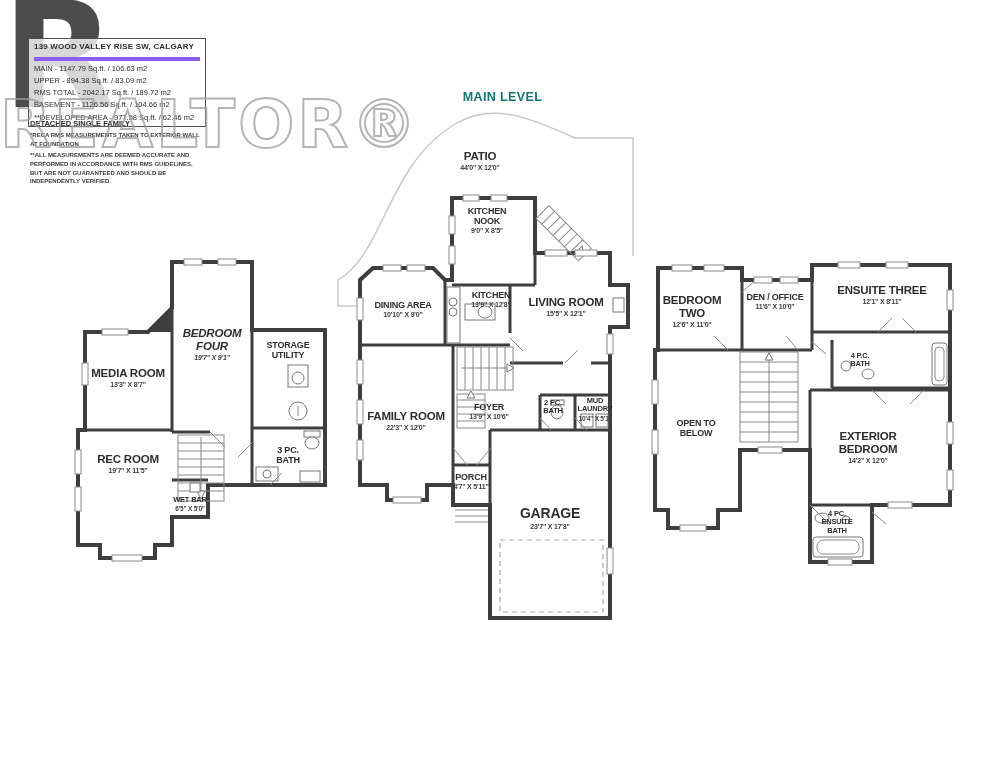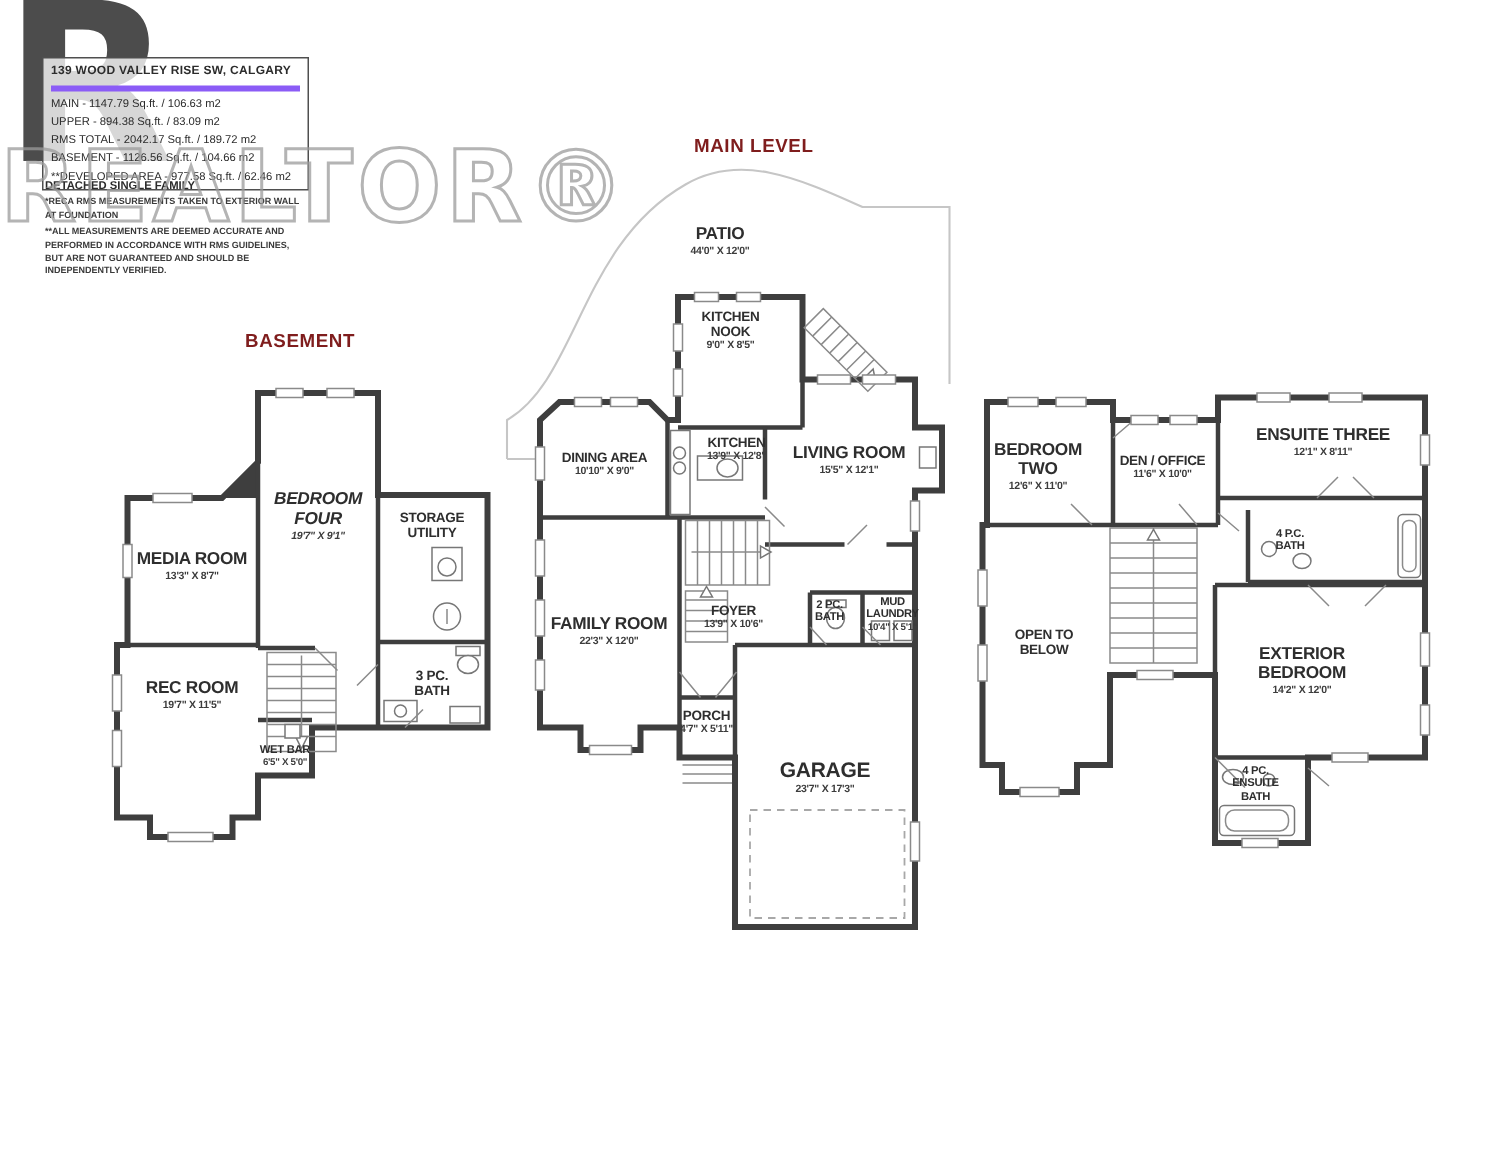--- a/index.html
+++ b/index.html
@@ -30,21 +30,21 @@
   .info-title{font-size:8px;font-weight:700;border-bottom:4px solid #8b5cf6;padding-bottom:6px;margin-bottom:2px;letter-spacing:.2px;}
   .info-line{font-size:7.5px;font-weight:400;line-height:1.62;white-space:nowrap;}
   .info-below{position:absolute;left:30px;top:119px;width:172px;z-index:3;color:#2c2c2c;}
   .info-sub{font-size:7.5px;font-weight:700;margin-bottom:3px;}
   .info-disc{font-size:6px;font-weight:600;line-height:1.45;margin-bottom:3px;color:#3a3a3a;}
   
   .plan{position:absolute;}
   .plan svg{position:absolute;left:0;top:0;}
   .lvl-title{
     position:absolute;text-align:center;font-weight:700;font-size:12.5px;
-    letter-spacing:.4px;color:#7f1d1d;z-index:4;width:100%;
+    letter-spacing:.4px;color:#0f766e;z-index:4;width:100%;
   }
   .room-label{position:absolute;text-align:center;color:#2e2e2e;line-height:1.12;z-index:4;}
   .rname{font-weight:700;letter-spacing:-0.2px;}
   .rdims{font-size:7px;font-weight:600;color:#3c3c3c;margin-top:1px;letter-spacing:-0.2px;}
   .lbl-lg .rname{font-size:11.5px;}
   .lbl-md .rname{font-size:9px;}
   .lbl-sm .rname{font-size:7.5px;}
   .lbl-sm .rdims{font-size:6.5px;}
   
   .wall{stroke:#3e3e3e;stroke-width:4;fill:none;stroke-linejoin:miter;}
@@ -70,21 +70,20 @@
   <div class="info-line">BASEMENT - 1126.56 Sq.ft. / 104.66 m2</div>
   <div class="info-line">**DEVELOPED AREA - 977.58 Sq.ft. / 62.46 m2</div>
 </div>
 <div class="info-below">
   <div class="info-sub">DETACHED SINGLE FAMILY</div>
   <div class="info-disc">*RECA RMS MEASUREMENTS TAKEN TO EXTERIOR WALL AT FOUNDATION</div>
   <div class="info-disc">**ALL MEASUREMENTS ARE DEEMED ACCURATE AND PERFORMED IN ACCORDANCE WITH RMS GUIDELINES, BUT ARE NOT GUARANTEED AND SHOULD BE INDEPENDENTLY VERIFIED.</div>
 </div>
 
 <div class="plan" style="left:60px;top:215px;width:280px;height:360px;">
-  <div class="lvl-title" style="top:5px;">BASEMENT</div>
   <svg width="280" height="360" viewBox="0 0 280 360">
 
     <path class="wall" d="M 25,117 H 88 L 112,93 V 47 H 192 V 115 H 265 V 270 H 148 V 302 H 112 V 330 H 95 V 343 H 40 V 330 H 18 V 215 H 25 Z"></path>
     <polygon class="fillwall" points="88,117 112,117 112,93"></polygon>
 
     <path class="wall3" d="M 112,93 V 217"></path>
     <path class="wall3" d="M 18,215 H 112"></path>
     <path class="wall3" d="M 192,115 V 270"></path>
     <path class="wall3" d="M 192,213 H 265"></path>
     <path class="wall3" d="M 112,217 H 150"></path>
@@ -302,21 +301,21 @@
     <rect class="win" x="4" y="208" width="6" height="24"></rect>
     <rect class="win" x="32" y="303" width="26" height="6"></rect>
     <rect class="win" x="110" y="225" width="24" height="6"></rect>
     <rect class="win" x="240" y="280" width="24" height="6"></rect>
     <rect class="win" x="180" y="337" width="24" height="6"></rect>
   </svg>
   <div class="room-label lbl-lg" style="top:72px;left:12px;width:64px;">
     <div class="rname">BEDROOM TWO</div>
     <div class="rdims">12'6" X 11'0"</div>
   </div>
-  <div class="room-label lbl-md" style="top:80px;left:95px;width:64px;">
+  <div class="room-label lbl-md" style="top:70px;left:95px;width:64px;">
     <div class="rname">DEN / OFFICE</div>
     <div class="rdims">11'6" X 10'0"</div>
   </div>
   <div class="room-label lbl-lg" style="top:62px;left:182px;width:104px;">
     <div class="rname">ENSUITE THREE</div>
     <div class="rdims">12'1" X 8'11"</div>
   </div>
   <div class="room-label lbl-sm" style="top:130px;left:192px;width:40px;">
     <div class="rname">4 P.C. BATH</div>
   </div>

